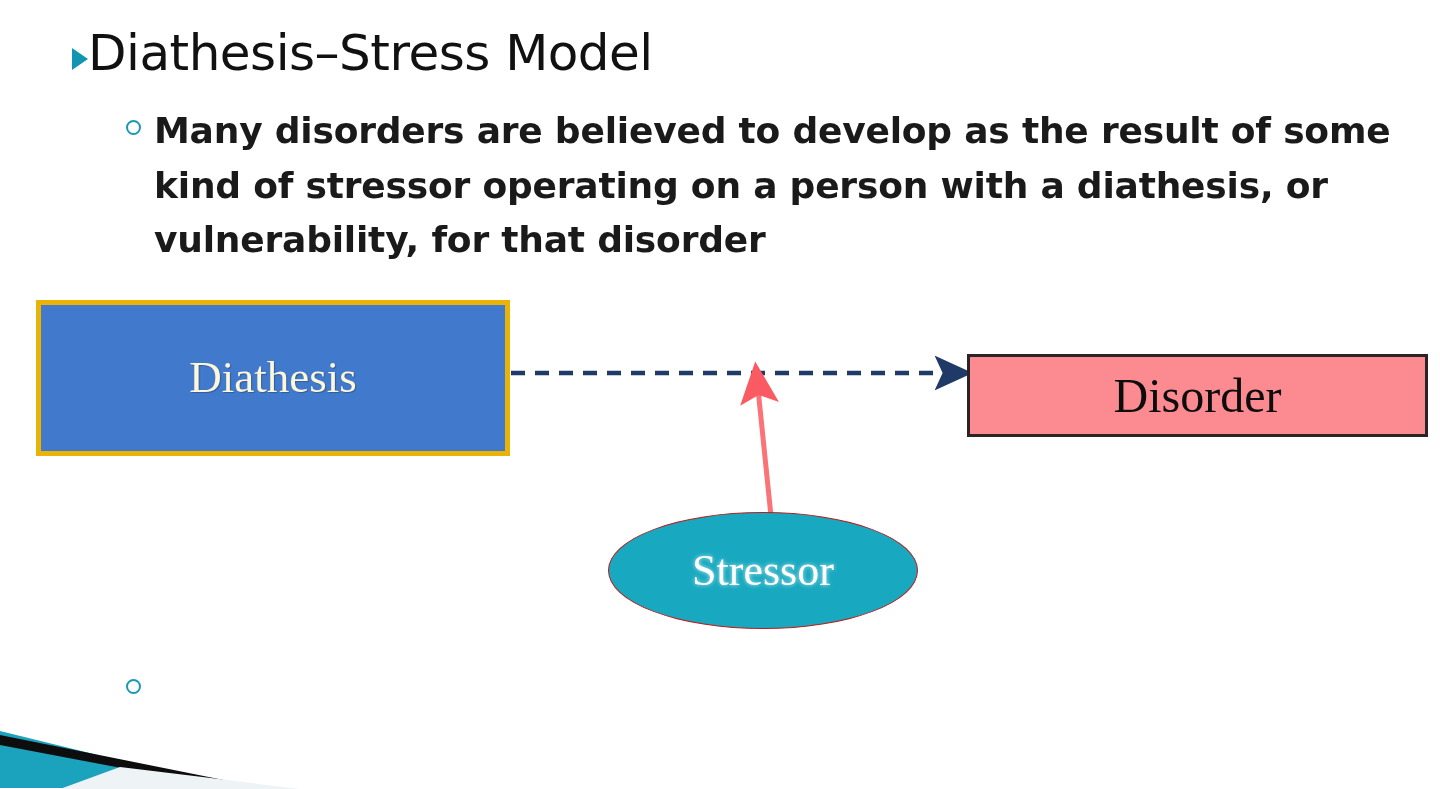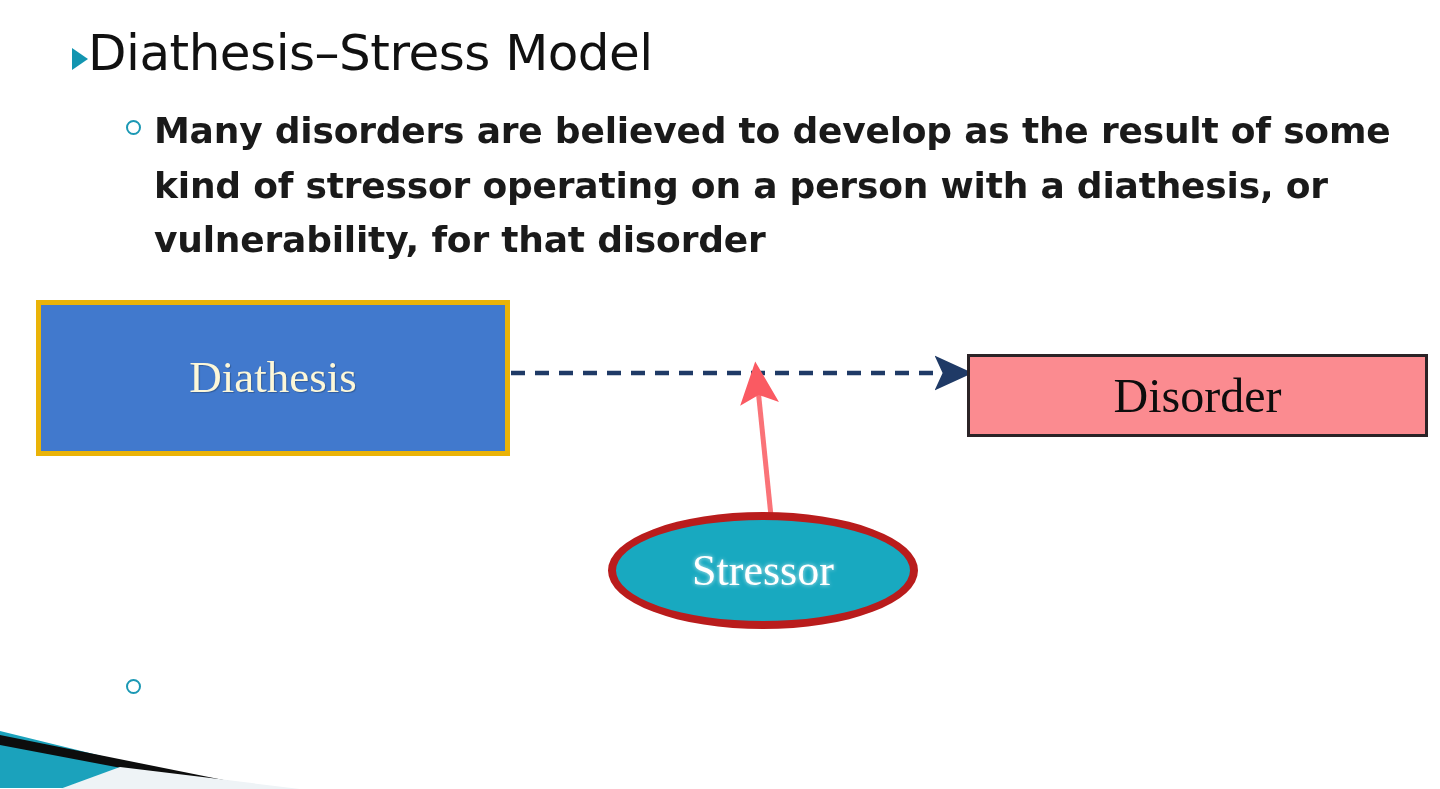--- a/index.html
+++ b/index.html
@@ -117,21 +117,21 @@
     color: #0d0d0d;
     margin-top: 16px;
   }
 
   #node-stressor {
     left: 608px;
     top: 512px;
     width: 310px;
     height: 117px;
     background: #18a9c0;
-    border: 8px solid #b91c1c;
+    border: 1px solid #b91c1c;
     border-radius: 50%;
     font-family: "Liberation Serif", serif;
     font-size: 44px;
     color: #ffffff;
     text-shadow: 0 0 4px rgba(255,255,255,0.75);
   }
 
   
   .corner-deco {
     position: absolute;

